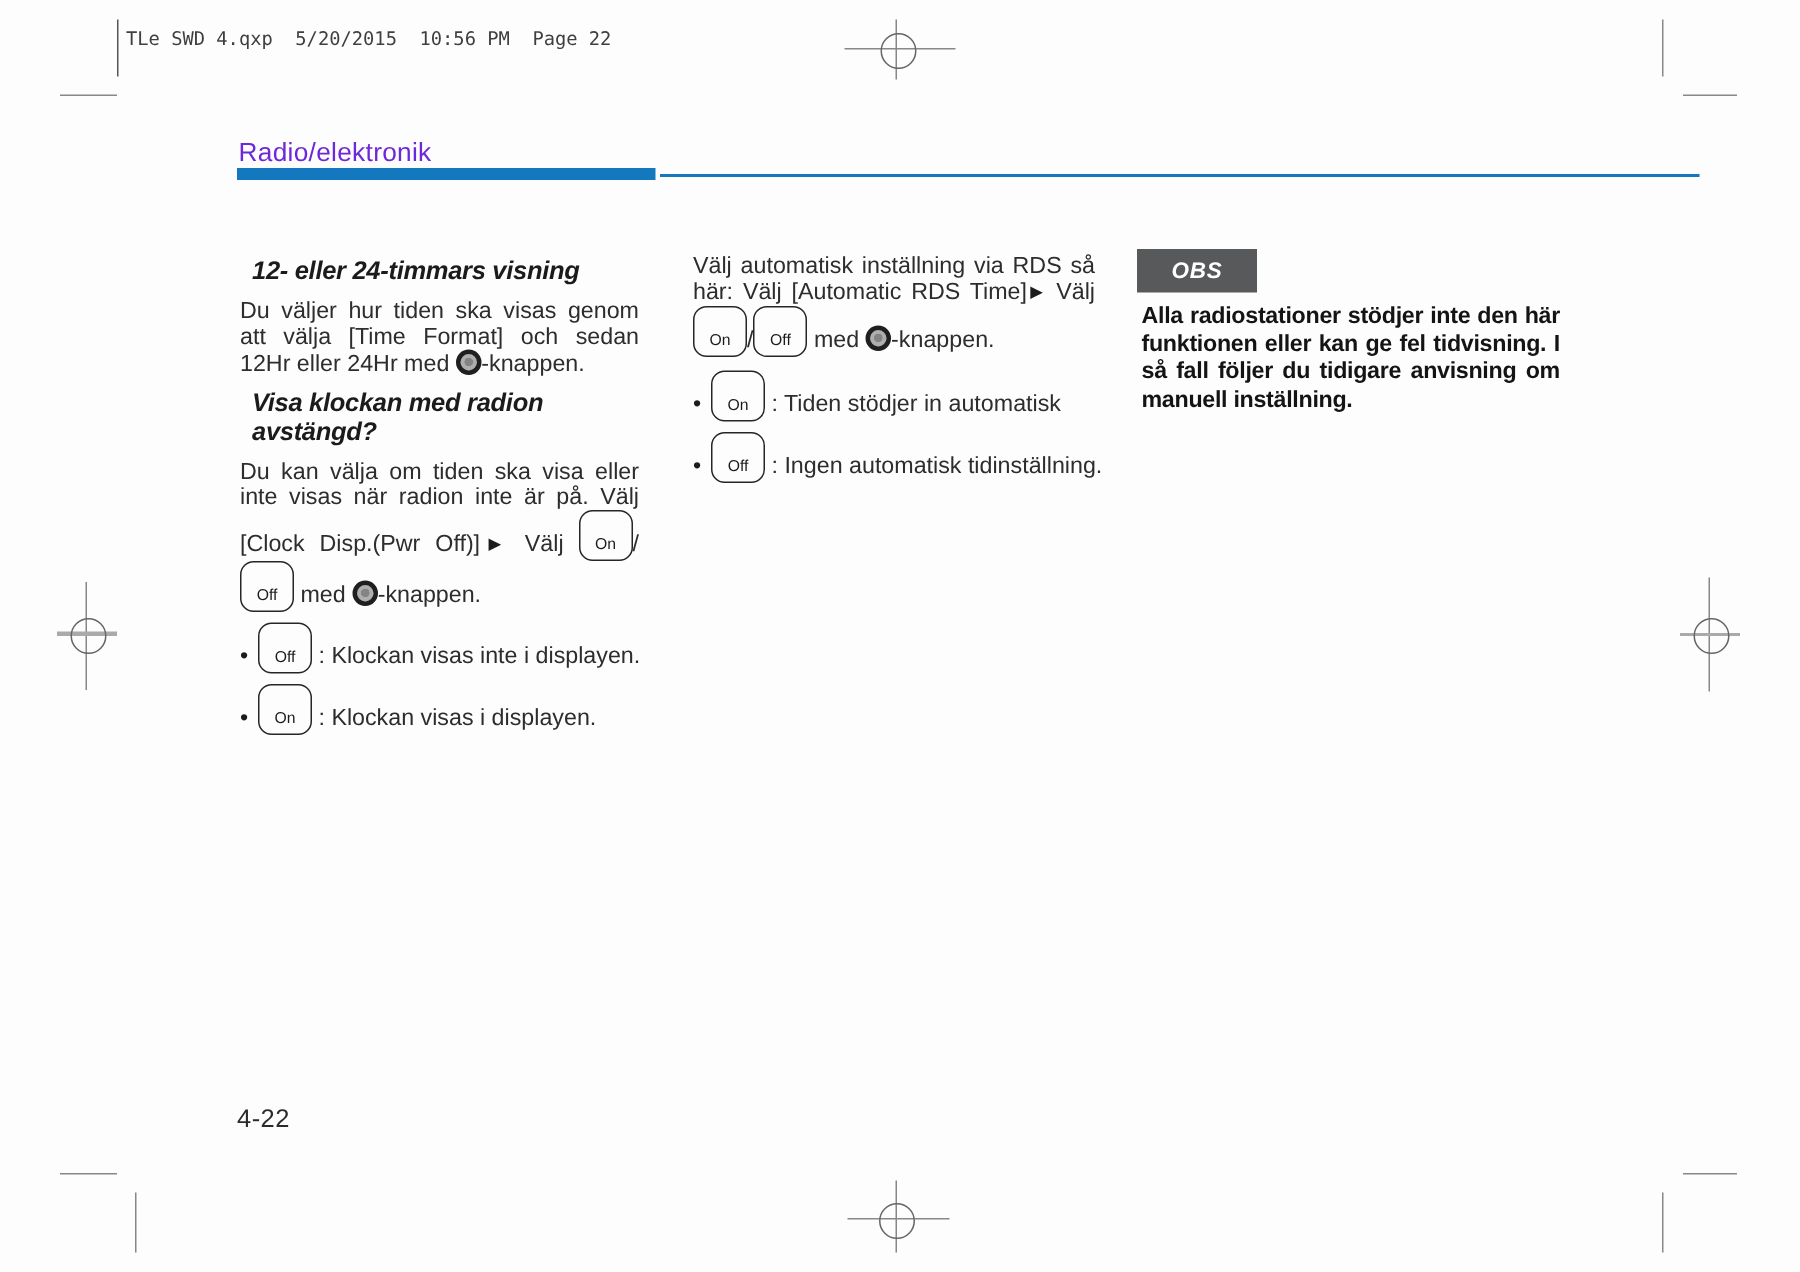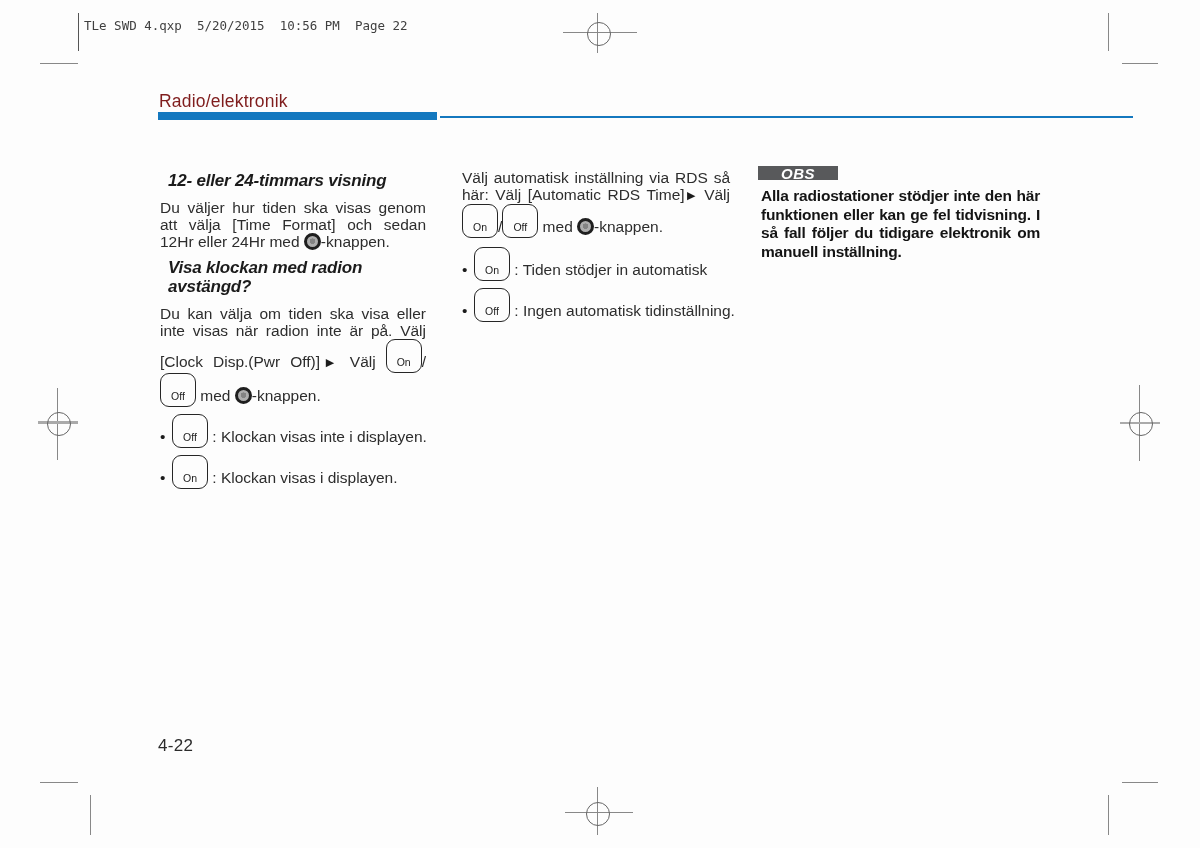--- a/index.html
+++ b/index.html
@@ -47,21 +47,21 @@
           vertical-align:1px; background:#fdfdfd; }
 
   
   .knob { display:inline-block; width:11px; height:11px; border:3px solid #1f1f1f;
           border-radius:50%; vertical-align:-3px;
           background:radial-gradient(circle at 50% 48%, #848484 0 34%, #aeaeae 38% 100%); }
 
   .arrow { font-size:11px; color:#1c1c1c; vertical-align:1px; }
 
   
-  .obs-badge { width:80px; height:14px; margin:3px 0 0 0; display:flex;
+  .obs-badge { width:80px; height:29px; margin:3px 0 0 0; display:flex;
                align-items:center; justify-content:center; color:#ffffff;
                font-weight:bold; font-style:italic; font-size:15px; letter-spacing:0.5px; }
   .note { margin:7px 0 0 3px; font-size:15.5px; line-height:18.5px; font-weight:bold;
           color:#141414; text-align:justify; letter-spacing:-0.2px; }
 
   
   .page-number { position:absolute; left:158px; top:736px; font-size:17px; color:#2b2b2b;
                  letter-spacing:0.3px; }
 </style>
 </head>
@@ -89,21 +89,21 @@
   <div class="reg-circle" style="left:47px; top:412px;"></div>
 
   <div class="mark" style="left:1139px; top:385px; width:1px; height:76px;"></div>
   <div class="mark thick" style="left:1120px; top:422px; width:40px; height:2px;"></div>
   <div class="reg-circle" style="left:1129px; top:412px;"></div>
 
   <div class="mark" style="left:565px; top:812px; width:68px; height:1px;"></div>
   <div class="mark" style="left:597px; top:787px; width:1px; height:48px;"></div>
   <div class="reg-circle" style="left:586px; top:802px;"></div>
 
-  <div class="section-title" style="color: #7f1d1d;">Radio/elektronik</div>
+  <div class="section-title" style="color: #6d28d9;">Radio/elektronik</div>
   <div class="rule-thick" style="background: rgb(20, 120, 191);"></div>
   <div class="rule-thin" style="background: rgb(20, 120, 191);"></div>
 
   <div class="col" id="col1">
     <h2 class="doc-h">12- eller 24-timmars visning</h2>
     <p class="para"><span>Du väljer hur tiden ska visas genom att välja [Time Format] och sedan 12Hr eller 24Hr med </span><span class="knob"></span><span>-knappen.</span></p>
 
     <h2 class="doc-h gap-top">Visa klockan med radion avstängd?</h2>
     <p class="para"><span>Du kan välja om tiden ska visa eller inte visas när radion inte är på. Välj [Clock Disp.(Pwr Off)]</span><span class="arrow">▶</span><span> Välj </span><span class="pill">On</span><span>/</span><span class="pill">Off</span><span> med </span><span class="knob"></span><span>-knappen.</span></p>
 
@@ -113,18 +113,18 @@
 
   <div class="col" id="col2">
     <p class="para"><span>Välj automatisk inställning via RDS så här: Välj [Automatic RDS Time]</span><span class="arrow">▶</span><span> Välj </span><span class="pill">On</span><span>/</span><span class="pill">Off</span><span> med </span><span class="knob"></span><span>-knappen.</span></p>
 
     <div class="bullet" style="margin-top:9px;"><span class="dot">•</span><span class="pill">On</span><span> : Tiden stödjer in automatisk</span></div>
     <div class="bullet"><span class="dot">•</span><span class="pill">Off</span><span> : Ingen automatisk tidinställning.</span></div>
   </div>
 
   <div class="col" id="col3">
     <div class="obs-badge" style="background: rgb(88, 89, 91);">OBS</div>
-    <p class="note">Alla radiostationer stödjer inte den här funktionen eller kan ge fel tidvisning. I så fall följer du tidigare elektronik om manuell inställning.</p>
+    <p class="note">Alla radiostationer stödjer inte den här funktionen eller kan ge fel tidvisning. I så fall följer du tidigare anvisning om manuell inställning.</p>
   </div>
 
   <div class="page-number">4-22</div>
 
 </div>
 
 </body></html>

